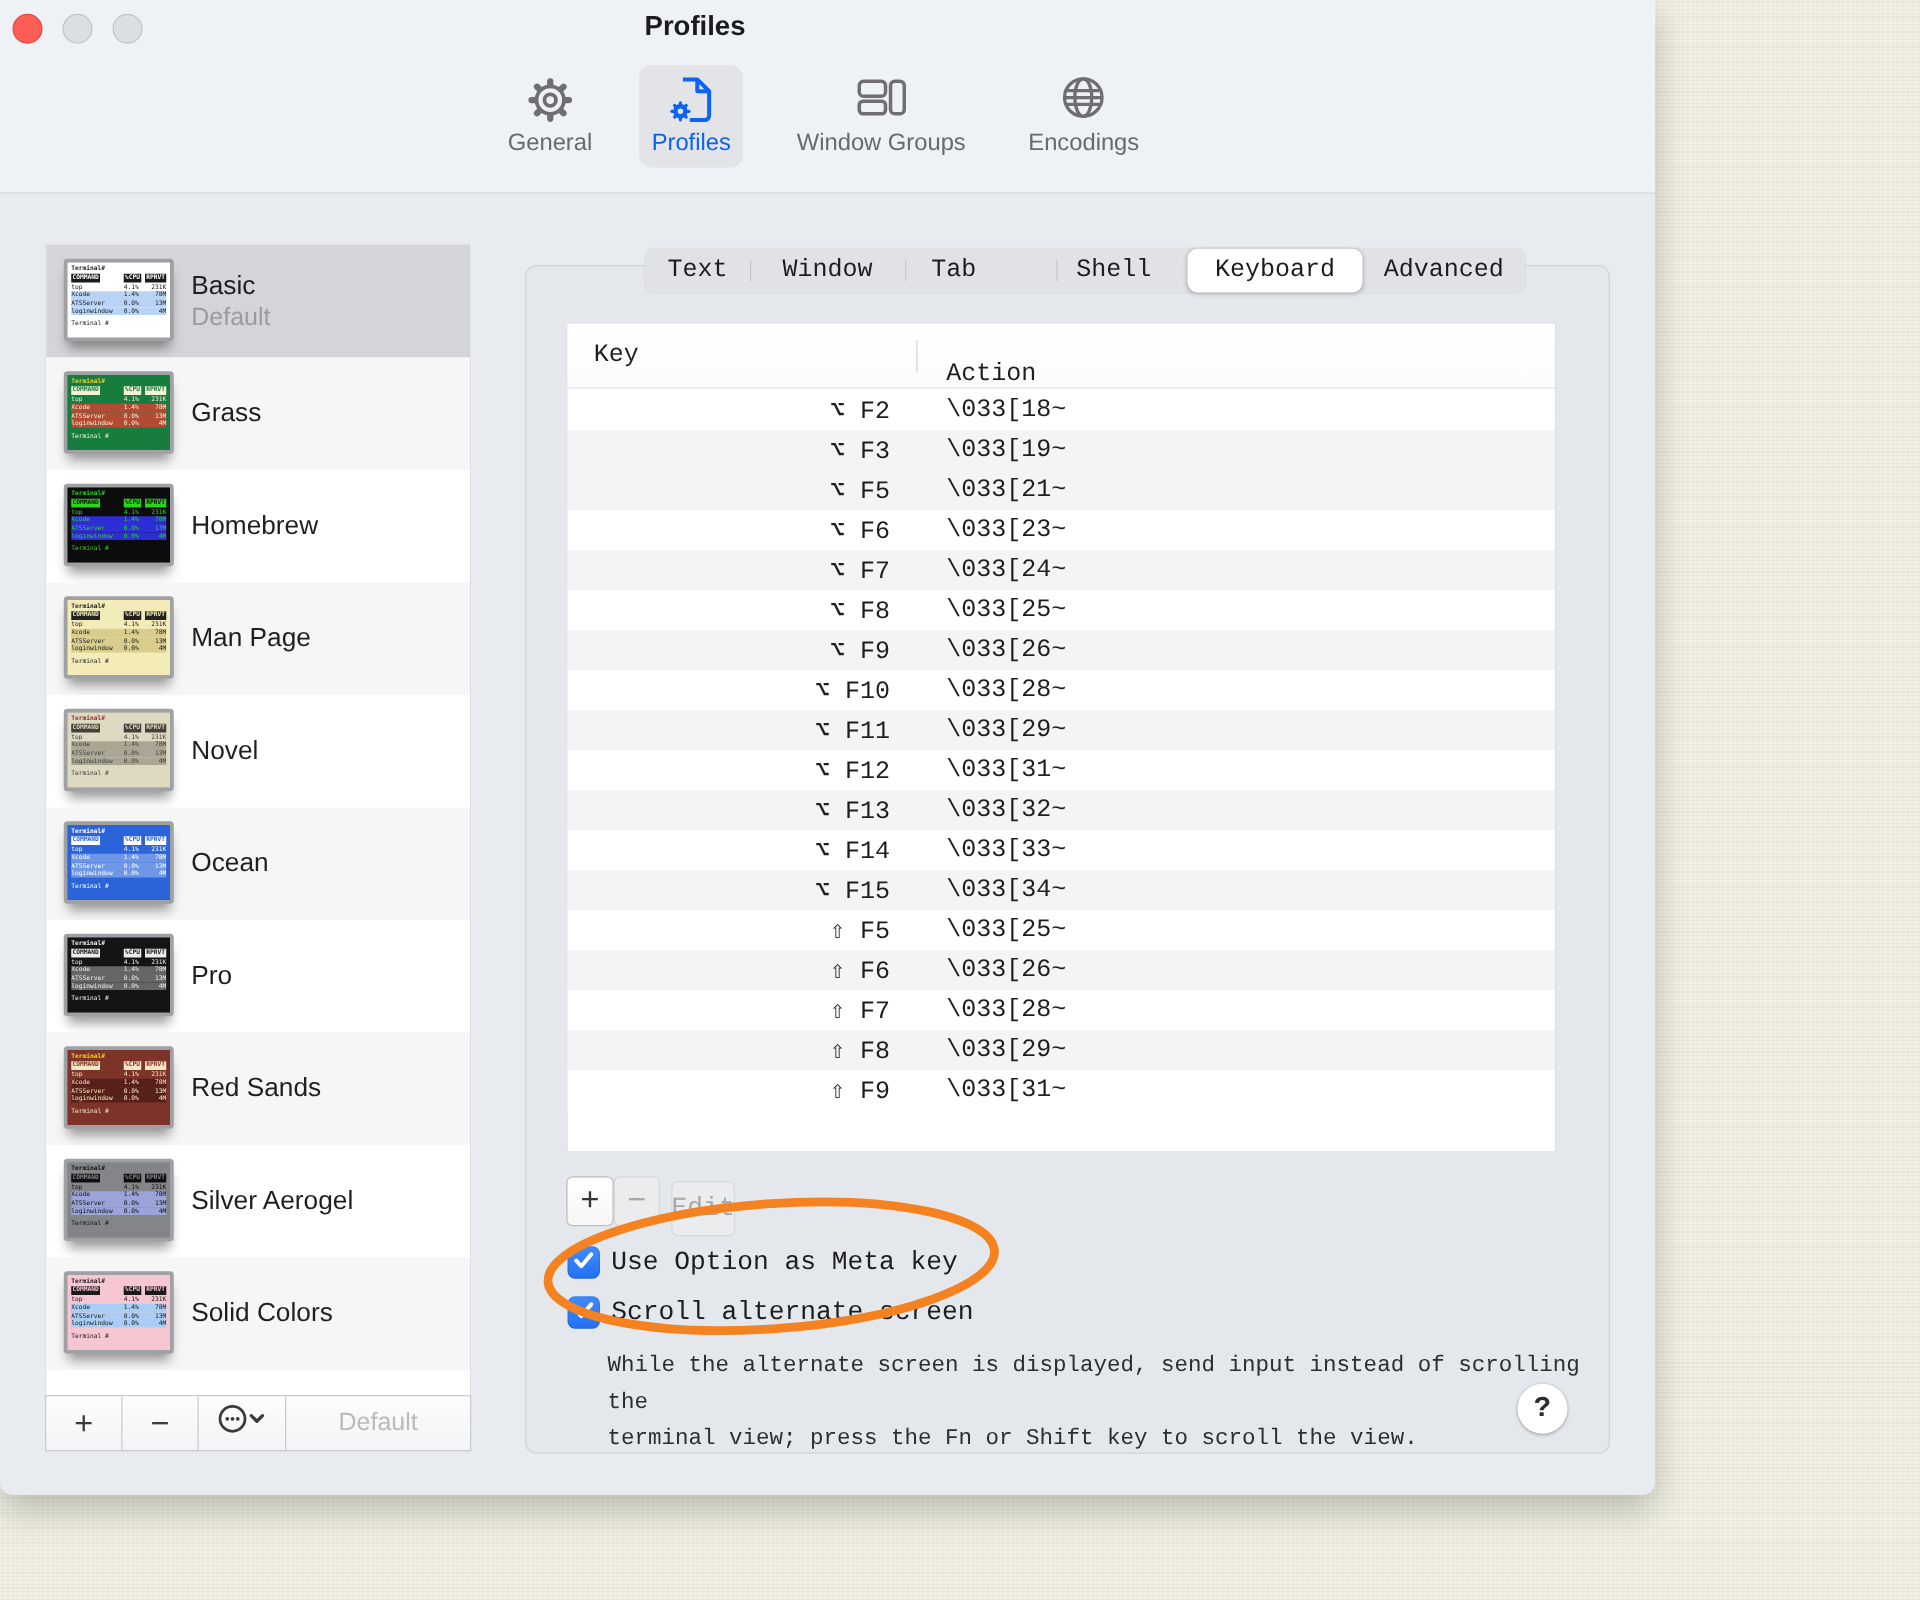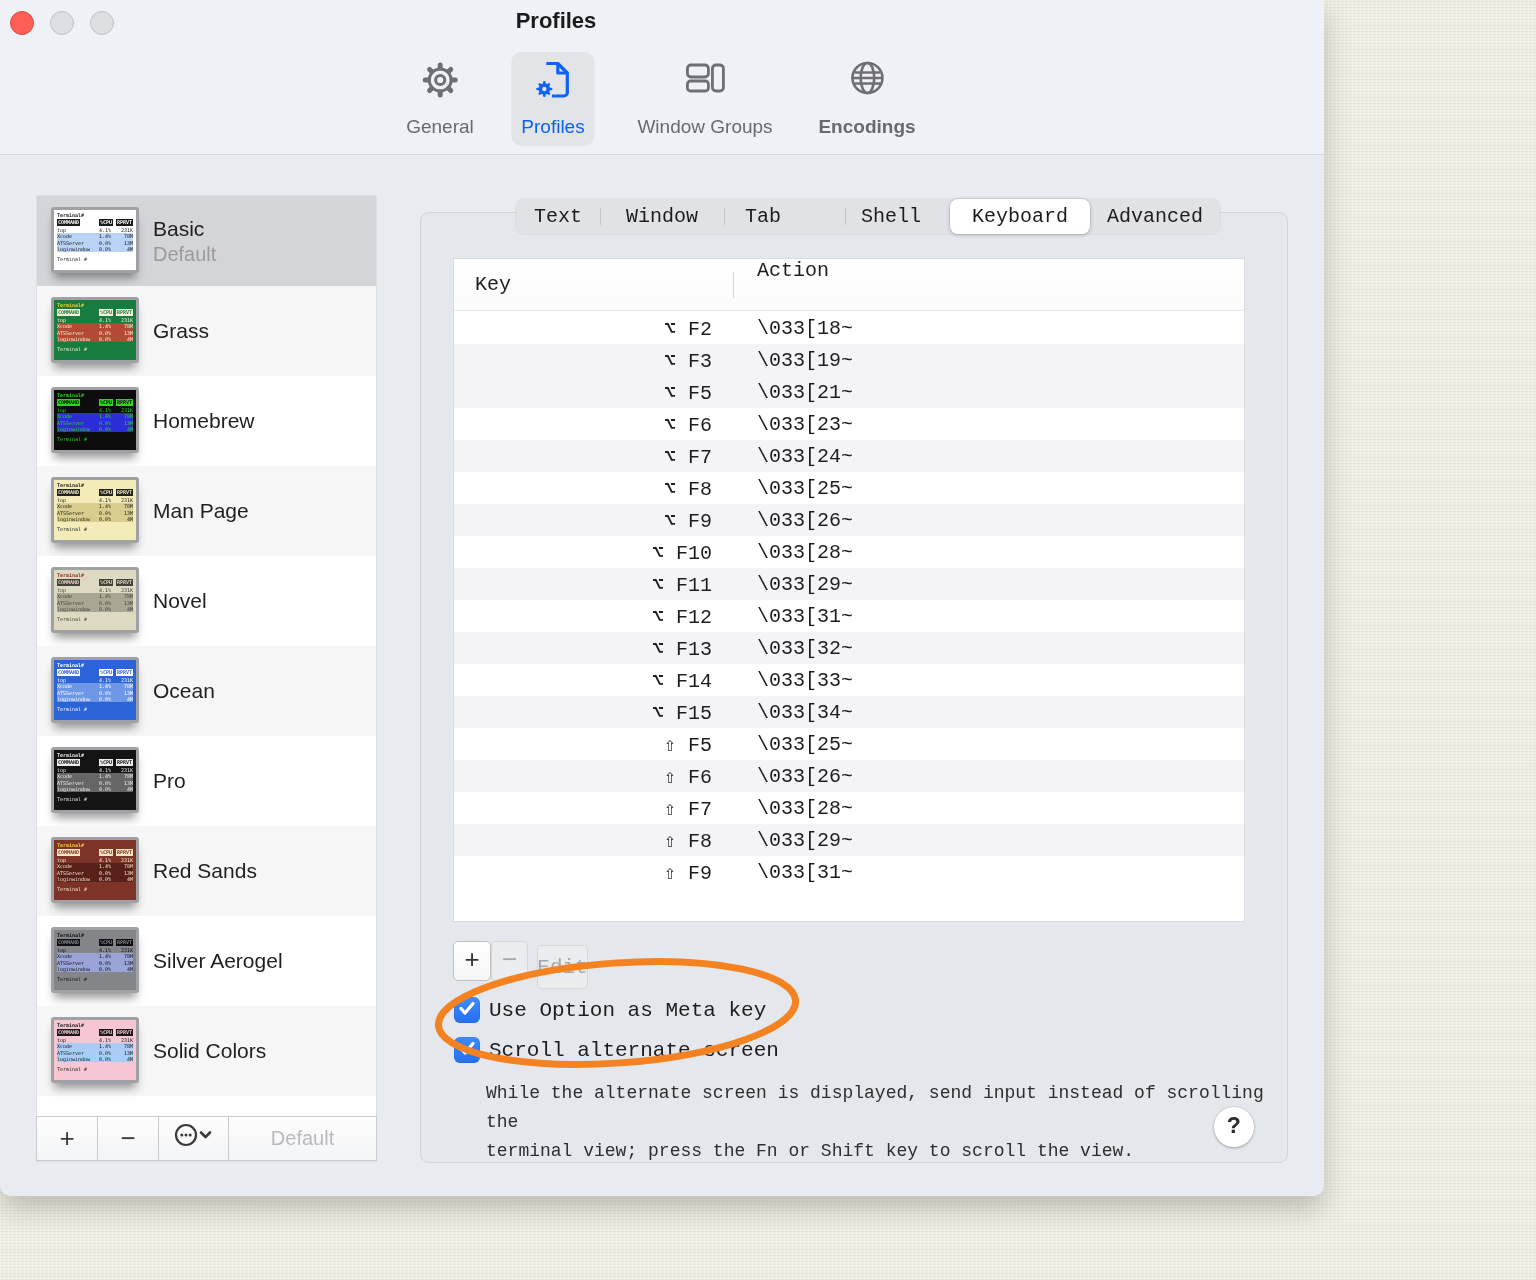--- a/index.html
+++ b/index.html
@@ -28,21 +28,21 @@
   .light.red{ background:#ff5e57; border:1px solid #de4a43; }
   .light.gray{ background:#dcdfe2; border:1px solid #bfc3c7; }
 
   .window-title{ position:absolute; left:0; right:212px; top:8px; text-align:center;
     font-size:22px; font-weight:700; color:#1b1b1d; }
 
   
   .tb-item{ position:absolute; top:52px; transform:translateX(-50%);
     display:flex; flex-direction:column; align-items:center; width:max-content;
     padding:4px 10px 8px; border-radius:10px; }
-  .tb-item .tb-label{ font-size:19px; color:#69696e; margin-top:12px; }
+  .tb-item .tb-label{ font-size:19px; color:#69696e; margin-top:0; }
   .tb-item.selected{ background:#e2e4e8; }
   .tb-item.selected .tb-label{ color:#0b61f6; }
   .tb-icon{ height:48px; display:flex; align-items:center; justify-content:center; }
 
   
   .sidebar{ position:absolute; left:36px; top:195px; width:341px; height:967px;
     background:#ffffff; border:1px solid #dddfe2; }
   .side-list{ position:absolute; inset:0 0 45px 0; overflow:hidden; }
   .side-item{ position:relative; height:90px; background:#ffffff; }
   .side-item.alt{ background:#f6f6f7; }
@@ -88,21 +88,21 @@
   .seg::before{ content:""; position:absolute; left:0; top:9px; width:1px; height:17px; background:#c6c7cb; }
   .seg:first-child::before, .seg.sel::before, .seg.sel + .seg::before{ display:none; }
   .seg.sel{ background:#ffffff; box-shadow:0 1px 4px rgba(0,0,0,.22), 0 0 0 1px rgba(0,0,0,.05); }
 
   
   .ktable{ position:absolute; left:32px; top:45px; width:792px; height:664px;
     background:#ffffff; border:1px solid #d9dcdf; }
   .khead{ position:relative; height:52px; background:linear-gradient(#ffffff,#fbfbfc);
     border-bottom:1px solid #e4e6e9; }
   .khead .h-key{ position:absolute; left:21px; top:14px; font-size:20px; }
-  .khead .h-action{ position:absolute; left:303px; top:0; font-size:20px; }
+  .khead .h-action{ position:absolute; left:303px; top:29px; font-size:20px; }
   .khead .h-div{ position:absolute; left:279px; top:13px; width:1px; height:26px; background:#d4d5d8; }
   .krows{ position:absolute; left:0; right:0; top:53px; bottom:0; overflow:hidden; }
   .krow{ display:flex; height:32px; align-items:center; font-size:20px; background:#ffffff; }
   .krow.alt{ background:#f4f4f6; }
   .kcell{ width:279px; text-align:right; padding-right:21px; white-space:pre; }
   .acell{ padding-left:24px; }
 
   
   .mini-btn{ position:absolute; display:flex; align-items:center; justify-content:center;
     border-radius:5px; font-size:26px; }
@@ -189,21 +189,21 @@
       <div class="tb-icon">
         <svg width="46" height="46" viewBox="0 0 46 46" fill="none" stroke="#6e6e73" stroke-width="2.8">
           <rect x="5" y="8" width="21" height="12" rx="3.5"></rect>
           <rect x="5" y="24" width="21" height="10" rx="3"></rect>
           <rect x="30" y="8" width="11" height="26" rx="3.5"></rect>
         </svg>
       </div>
       <div class="tb-label">Window Groups</div>
     </div>
 
-    <div class="tb-item" style="left:867px;font-weight:bold;">
+    <div class="tb-item" style="left:867px;">
       <div class="tb-icon">
         <svg width="46" height="46" viewBox="0 0 46 46" fill="none" stroke="#6e6e73" stroke-width="2.6">
           <circle cx="23" cy="21" r="15"></circle>
           <ellipse cx="23" cy="21" rx="6.8" ry="15"></ellipse>
           <line x1="10" y1="15.5" x2="36" y2="15.5"></line>
           <line x1="8" y1="21" x2="38" y2="21"></line>
           <line x1="10" y1="26.5" x2="36" y2="26.5"></line>
         </svg>
       </div>
       <div class="tb-label">Encodings</div>

